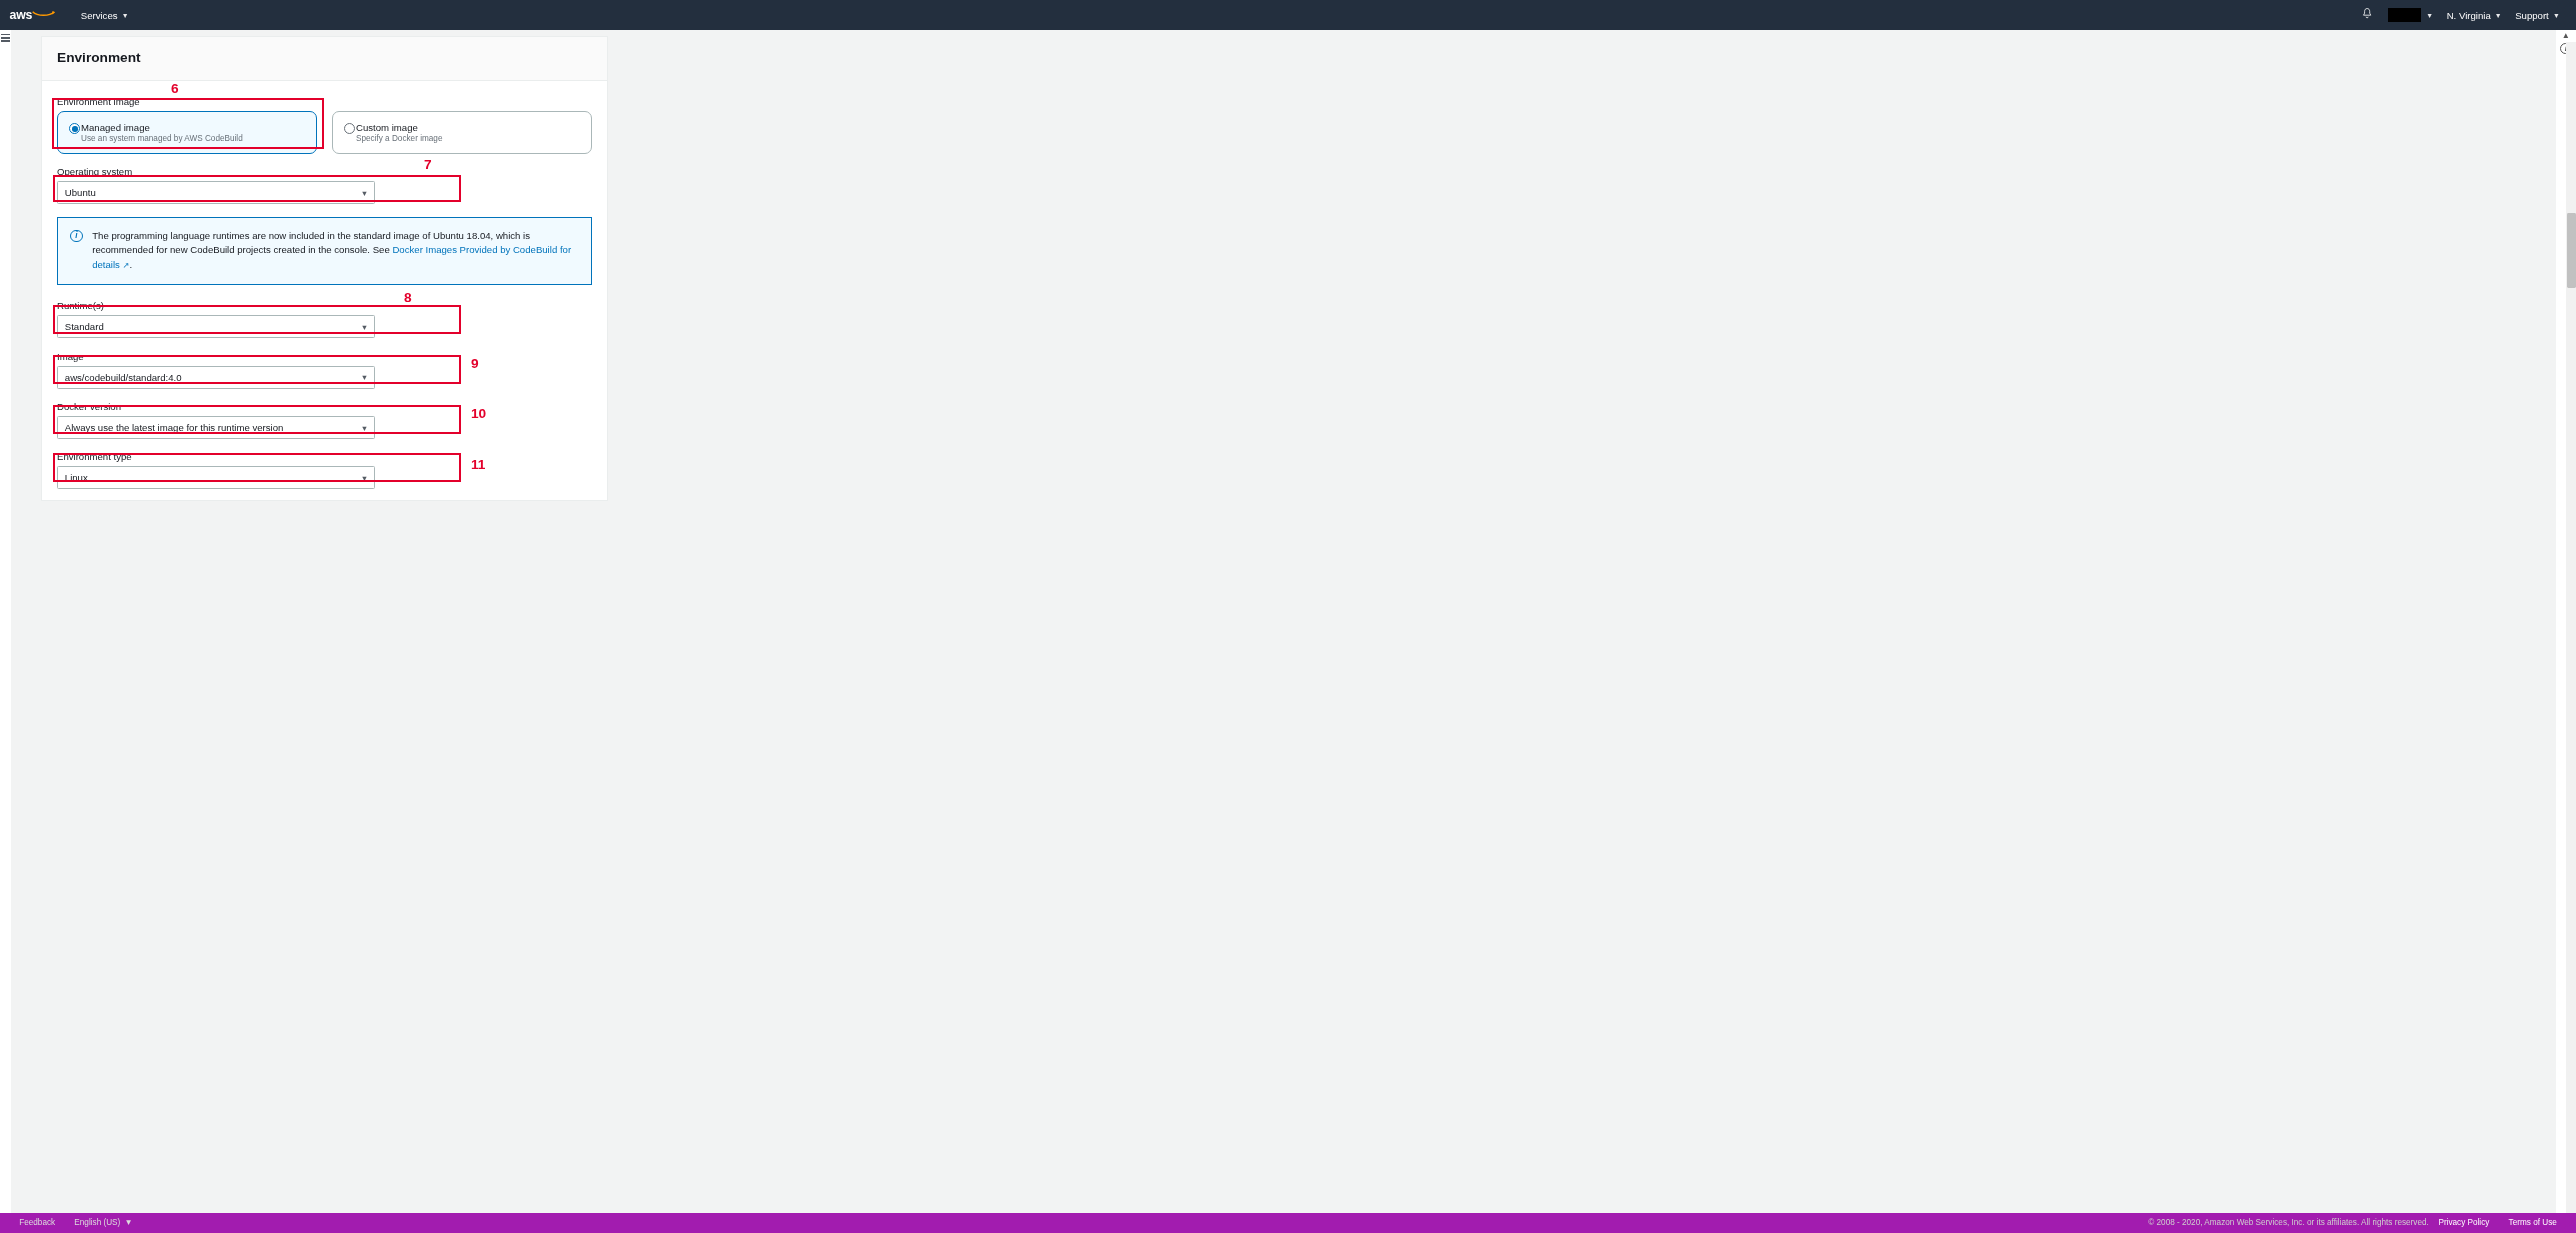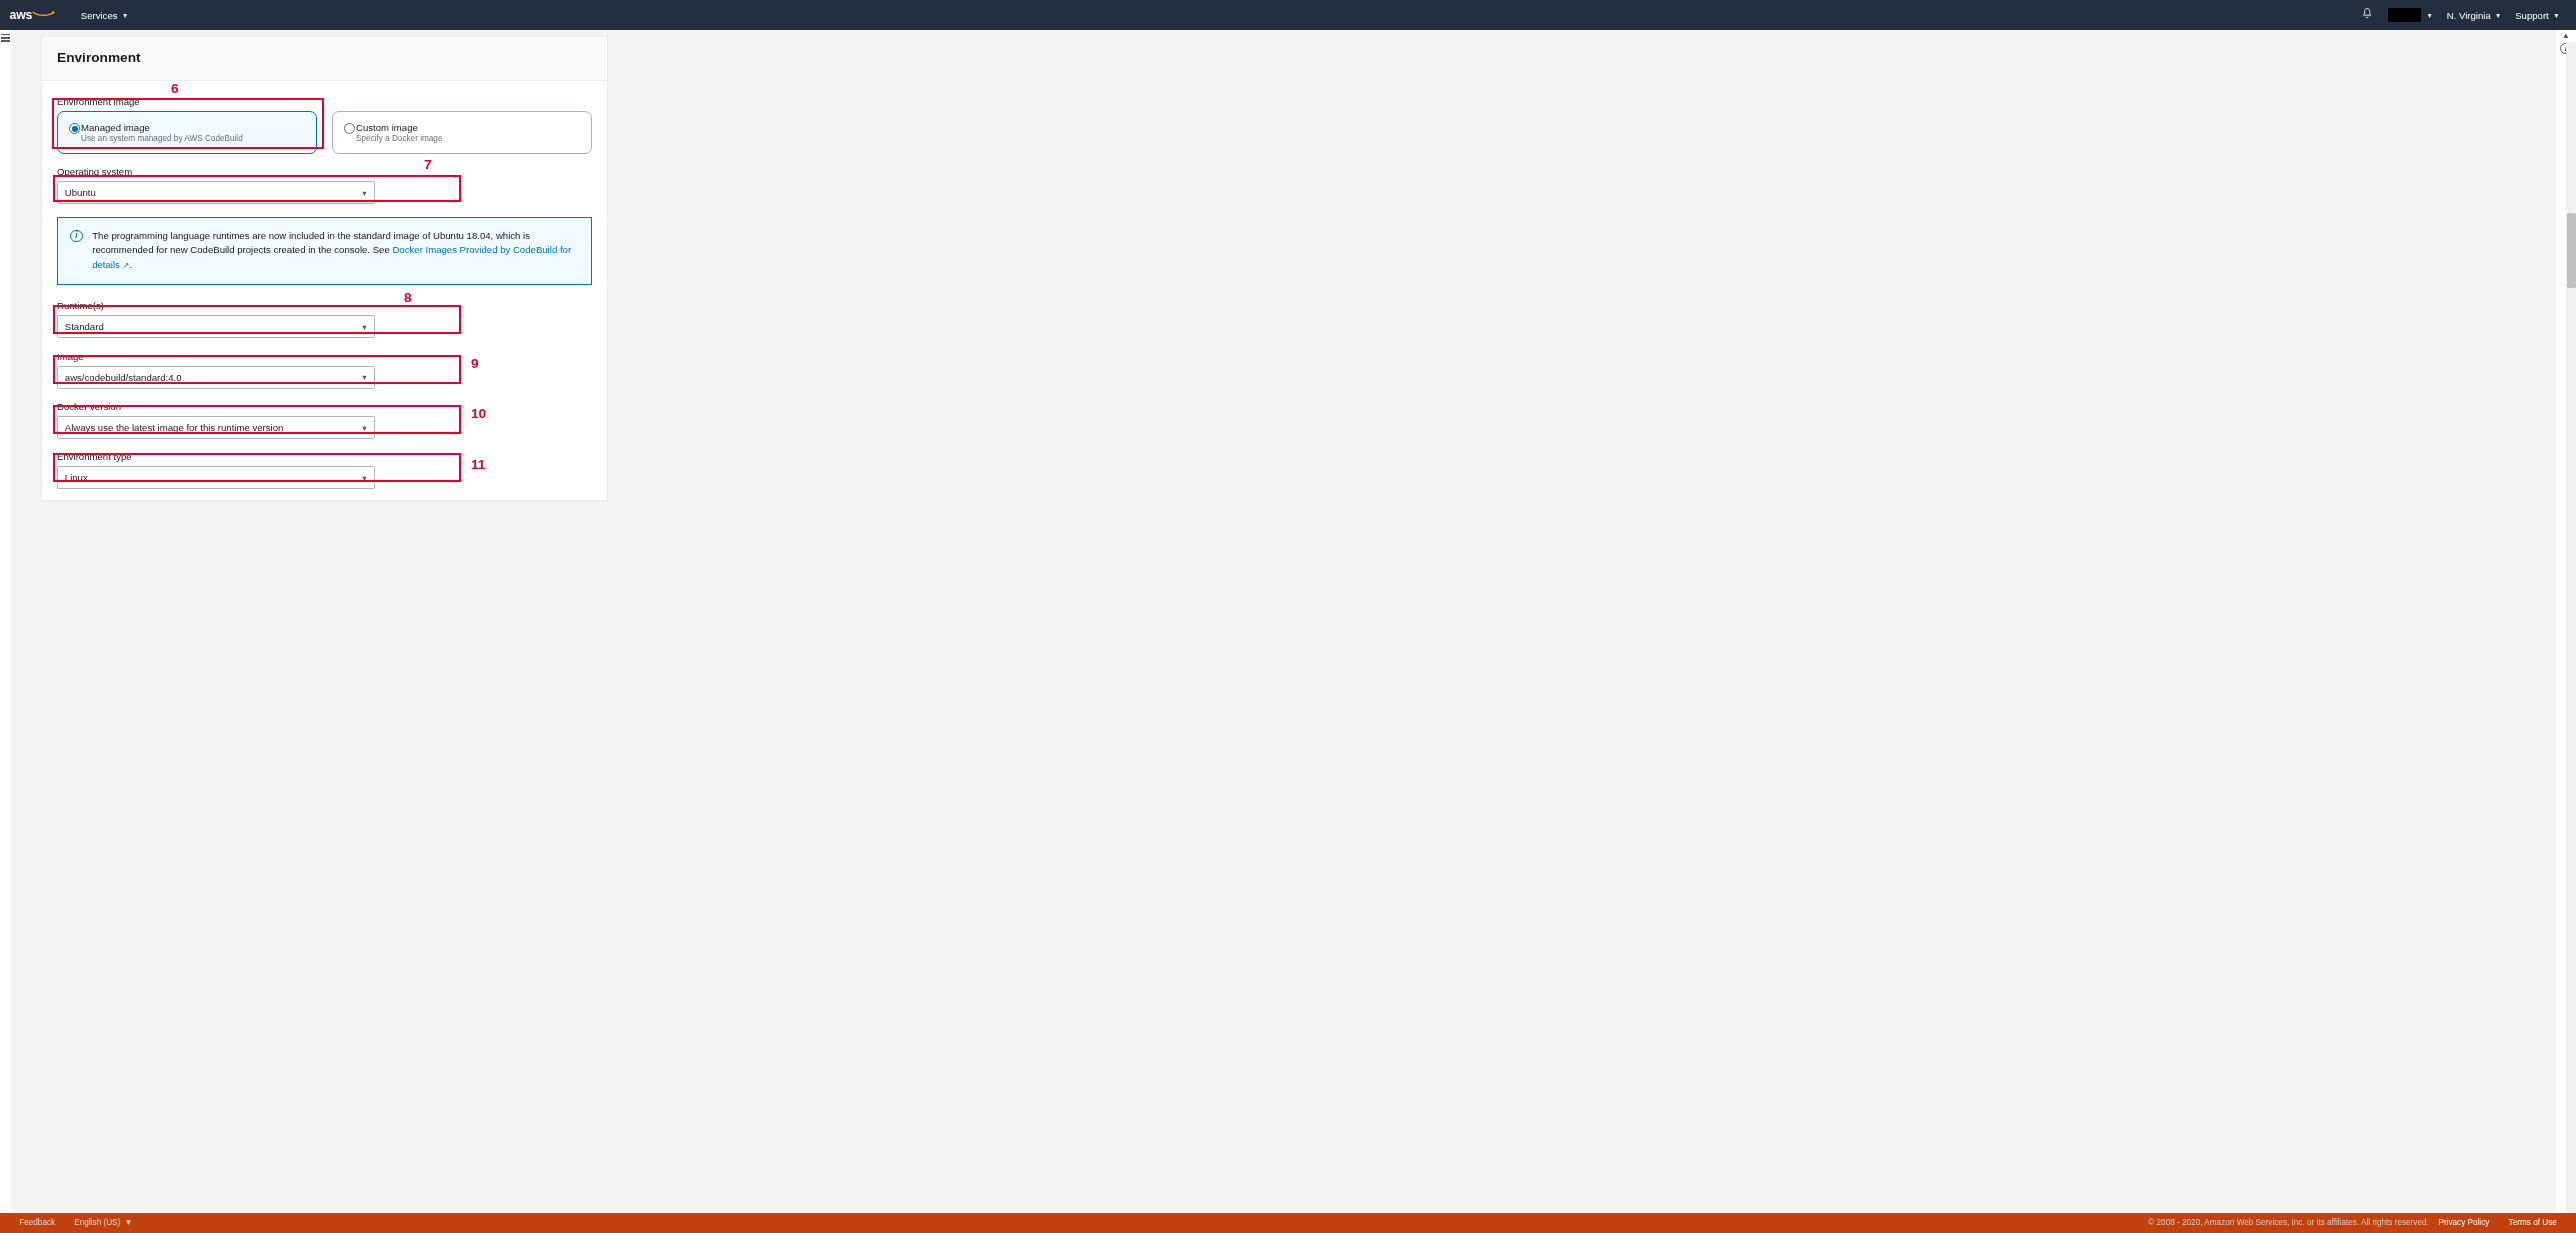--- a/index.html
+++ b/index.html
@@ -149,21 +149,21 @@
   
   .anno { position:absolute; border:2.7px solid #e3002b; pointer-events:none; }
   .anno-num {
     position:absolute; color:#e3002b; font-weight:800; font-size:13.7px;
     pointer-events:none; font-family: Arial, sans-serif;
   }
 
   
   .footer {
     position:absolute; left:0; right:0; bottom:0; height:20.5px;
-    background:#c2410c; color:#dddddd;
+    background:#a21caf; color:#dddddd;
     display:flex; align-items:center; padding:0 9.6px;
     font-size:8.2px;
   }
   .footer .fitem { padding:0 9.6px; display:flex; align-items:center; gap:4.1px; cursor:pointer;}
   .footer .fspacer { flex:1; }
   .footer a { color:#ffffff; text-decoration:none; padding:0 9.6px;}
   .footer .copy { color:#cfcfcf; }
 </style>
 </head>
 <body>

